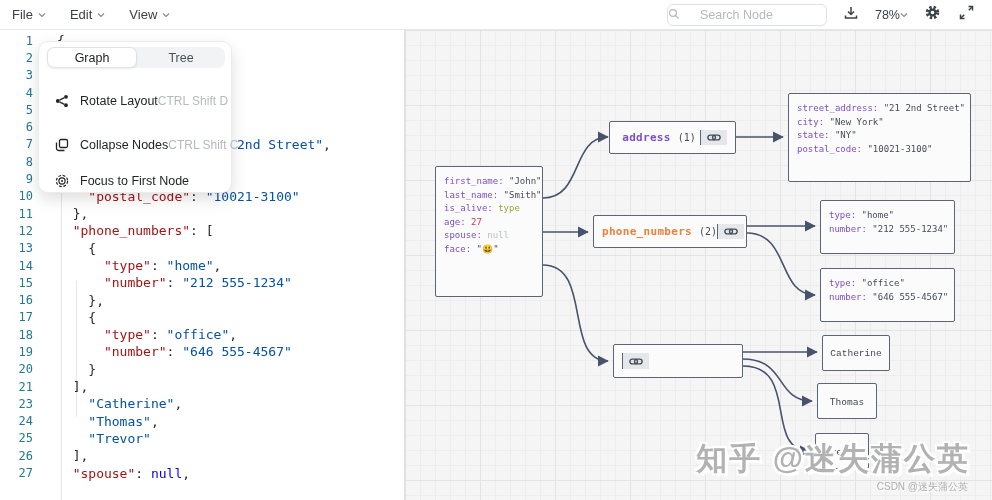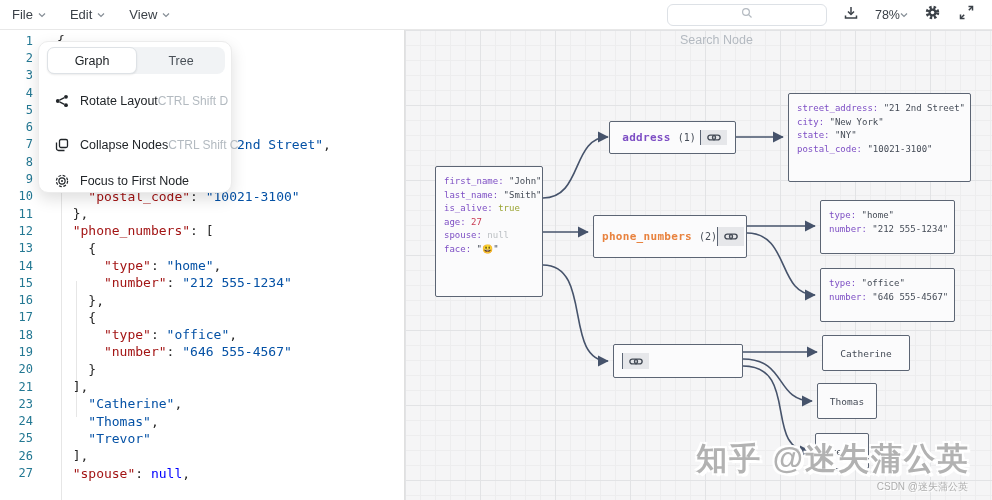--- a/index.html
+++ b/index.html
@@ -9,21 +9,21 @@
   
   .topbar { position:absolute; left:0; top:0; width:992px; height:30px; background:#fff;
     border-bottom:1px solid #e8e8e8; display:flex; align-items:center; z-index:20; }
   .menu-item { display:flex; align-items:center; gap:5px; padding:0 12px; height:42px;
     font-size:13px; color:#3b4148; cursor:pointer; }
   .menu-item:first-child { padding-left:12px; }
   .chev { width:8px; height:8px; display:inline-block; }
   .chev svg { display:block; }
   .topbar-right { margin-left:auto; display:flex; align-items:center; gap:14px; padding-right:16px; }
   .search-box { display:flex; align-items:center; width:160px; height:22px; border:1px solid #dde1e6;
-    border-radius:6px; background:#fff; padding:0 12px; gap:10px;flex-direction:column; }
+    border-radius:6px; background:#fff; padding:0 0; gap:20px; }
   .search-box input { border:none; outline:none; width:100%; font-size:12.5px; color:#495057;
     font-family:"Liberation Sans", sans-serif; background:transparent; }
   .search-box input::placeholder { color:#b4bac1; }
   .icon-btn { width:20px; height:20px; display:flex; align-items:center; justify-content:center; cursor:pointer; }
   .zoom-ctl { display:flex; align-items:center; gap:0; font-size:12.5px; color:#3b4148; cursor:pointer; }
 
   
   .editor { position:absolute; left:0; top:30px; width:405px; height:470px; background:#fff;
     border-right:1px solid #e0e0e0; overflow:hidden; z-index:1; }
   .code-lines { position:absolute; left:0; top:2px; width:100%; }
@@ -34,21 +34,21 @@
     font-size:13px; white-space:pre; color:#262626; }
   .tk-key { color:#a31515; }
   .tk-str { color:#0451a5; }
   .tk-kw  { color:#0000ff; }
   .tk-p   { color:#262626; }
   .indent-guide { position:absolute; width:1px; background:#e6e6e6; z-index:0; }
 
   
   .dropdown { position:absolute; left:38px; top:41px; width:194px; height:152px; background:#fff;
     border:1px solid #ececec; border-radius:10px; box-shadow:0 6px 16px rgba(0,0,0,.13); z-index:30; }
-  .seg { position:absolute; left:8px; top:5px; width:178px; height:27px; background:#f1f3f5;
+  .seg { position:absolute; left:8px; top:5px; width:178px; height:21px; background:#f1f3f5;
     border-radius:8px; display:flex; }
   .seg-opt { flex:1; display:flex; align-items:center; justify-content:center; font-size:12.5px;
     color:#495057; cursor:pointer; border-radius:7px; }
   .seg-opt.active { background:#fff; border:1px solid #dee2e6; color:#212529;
     box-shadow:0 1px 2px rgba(0,0,0,.08); }
   .dd-item { position:absolute; left:0; width:194px; height:28px; display:flex; align-items:center;
     padding:0 14px 0 16px; cursor:pointer; }
   .dd-icon { width:15px; height:15px; margin-right:10px; flex:none; display:flex; align-items:center; }
   .dd-label { font-size:12.5px; color:#212529; white-space:nowrap; }
   .dd-short { margin-left:auto; font-size:12px; color:#b3bac0; white-space:nowrap; }
@@ -332,41 +332,41 @@
       <path d="M338,322 L412,322" marker-end="url(#arw)"></path>
       <path d="M338,329 C382,329 370,371 407,371" marker-end="url(#arw)"></path>
       <path d="M338,336 C395,336 358,421 405,421" marker-end="url(#arw)"></path>
     </g>
   </svg>
 
   <div class="gnode" style="left:30px; top:136px; width:108px; height:131px;">
     <div class="rows" id="root-rows">
         <div class="grow"><span class="gk">first_name: </span><span class="gv-v">"John"</span></div>
         <div class="grow"><span class="gk">last_name: </span><span class="gv-v">"Smith"</span></div>
-        <div class="grow"><span class="gk">is_alive: </span><span class="gv-b">true</span></div>
+        <div class="grow"><span class="gk">is_alive: </span><span class="gv-b">type</span></div>
         <div class="grow"><span class="gk">age: </span><span class="gv-n">27</span></div>
         <div class="grow"><span class="gk">spouse: </span><span class="gv-x">null</span></div>
         <div class="grow"><span class="gk">face: </span><span class="gv-v">"😃"</span></div>
       </div>
   </div>
 
   <div class="gnode parent-node" style="left:204px; top:91px; width:127px; height:33px;">
     <div class="p-label-wrap">
       <span class="p-label purple">address</span>
       <span class="p-count">(1)</span>
     </div>
     <div class="p-link">
       <span><svg width="14" height="11" viewBox="0 0 24 16" fill="none" stroke="#454c57" stroke-width="2.4">
             <rect x="1.5" y="4" width="13" height="8" rx="4"></rect>
             <rect x="9.5" y="4" width="13" height="8" rx="4"></rect>
           </svg></span>
     </div>
   </div>
 
-  <div class="gnode parent-node" style="left:188px; top:185px; width:154px; height:43px;align-items:center;">
+  <div class="gnode parent-node" style="left:188px; top:185px; width:154px; height:33px;">
     <div class="p-label-wrap">
       <span class="p-label orange">phone_numbers</span>
       <span class="p-count">(2)</span>
     </div>
     <div class="p-link">
       <span><svg width="14" height="11" viewBox="0 0 24 16" fill="none" stroke="#454c57" stroke-width="2.4">
             <rect x="1.5" y="4" width="13" height="8" rx="4"></rect>
             <rect x="9.5" y="4" width="13" height="8" rx="4"></rect>
           </svg></span>
     </div>
@@ -395,19 +395,19 @@
         <div class="grow"><span class="gk">number: </span><span class="gv-v">"212 555-1234"</span></div>
       </div>
   </div>
   <div class="gnode" style="left:415px; top:238px; width:135px; height:54px;">
     <div class="rows" id="office-rows">
         <div class="grow"><span class="gk">type: </span><span class="gv-v">"office"</span></div>
         <div class="grow"><span class="gk">number: </span><span class="gv-v">"646 555-4567"</span></div>
       </div>
   </div>
 
-  <div class="gnode leaf-node" style="left:417px; top:305px; width:88px; height:36px;">Catherine</div>
+  <div class="gnode leaf-node" style="left:417px; top:305px; width:68px; height:36px;font-family:Liberation Mono, monospace;">Catherine</div>
   <div class="gnode leaf-node" style="left:412px; top:353px; width:60px; height:36px;">Thomas</div>
   <div class="gnode leaf-node" style="left:410px; top:403px; width:54px; height:36px;">Trevor</div>
 
   <div class="wm-zhihu">知乎 @迷失蒲公英</div>
   <div class="wm-csdn">CSDN @迷失蒲公英</div>
 </div>
 
 </body></html>

